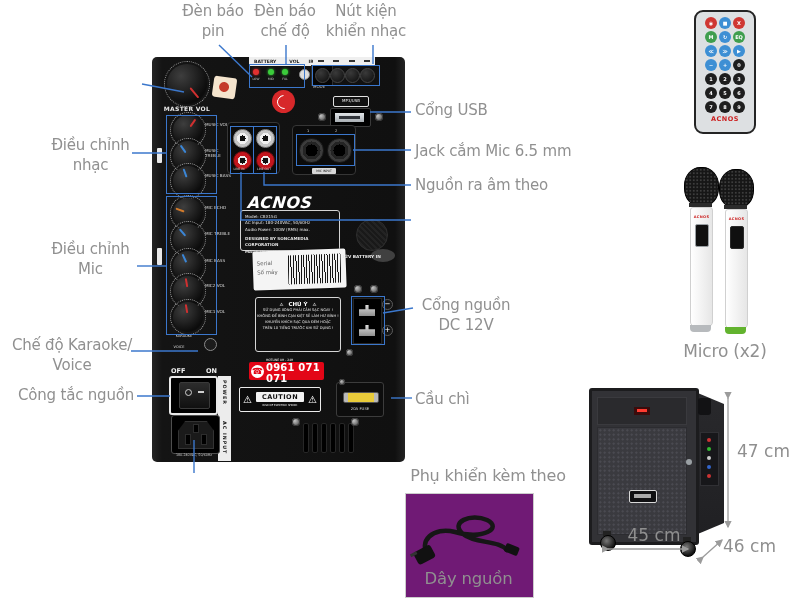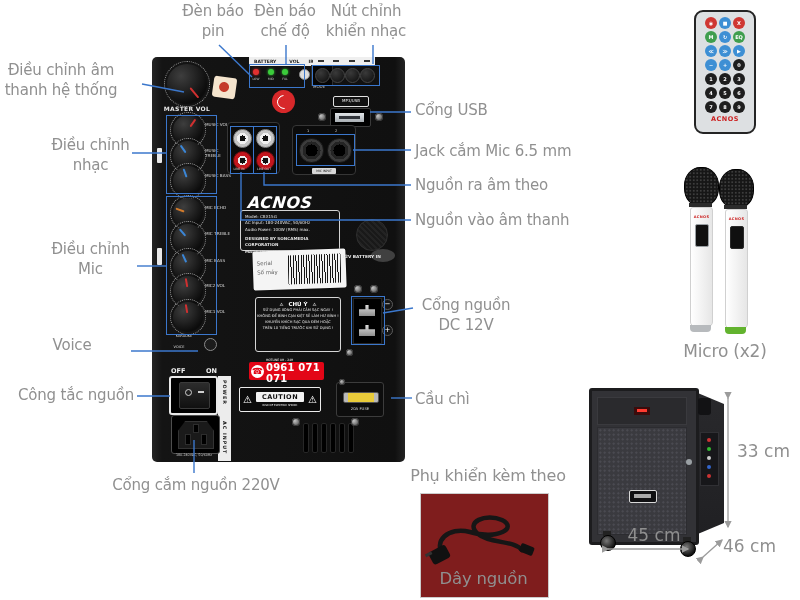--- a/index.html
+++ b/index.html
@@ -270,44 +270,39 @@
 
   <div class="lbl" style="left:173px;top:2px;width:80px">
     <div>Đèn báo</div>
       <div>pin</div>
   </div>
   <div class="lbl" style="left:245px;top:2px;width:80px">
     <div>Đèn báo</div>
       <div>chế độ</div>
   </div>
   <div class="lbl" style="left:320px;top:2px;width:92px">
-    <div>Nút chỉnh</div>
+    <div>Nút kiện</div>
       <div>khiển nhạc</div>
-  </div>
-  <div class="lbl" style="left:0;top:61px;width:122px">
-    <div>Điều chỉnh âm</div>
-      <div>thanh hệ thống</div>
   </div>
   <div class="lbl" style="left:38px;top:136px;width:105px">
     <div>Điều chỉnh</div>
       <div>nhạc</div>
   </div>
   <div class="lbl" style="left:38px;top:240px;width:105px">
     <div>Điều chỉnh</div>
       <div>Mic</div>
   </div>
   <div class="lbl" style="left:0;top:336px;width:144px">
+    <div>Chế độ Karaoke/</div>
       <div>Voice</div>
   </div>
   <div class="lbl" style="left:8px;top:386px;width:136px">Công tắc nguồn</div>
-  <div class="lbl" style="left:104px;top:476px;width:184px">Cổng cắm nguồn 220V</div>
   <div class="lbl la" style="left:415px;top:101px">Cổng USB</div>
   <div class="lbl la" style="left:415px;top:142px">Jack cắm Mic 6.5 mm</div>
   <div class="lbl la" style="left:415px;top:176px">Nguồn ra âm theo</div>
-  <div class="lbl la" style="left:415px;top:211px">Nguồn vào âm thanh</div>
   <div class="lbl" style="left:419px;top:296px;width:94px">
     <div>Cổng nguồn</div>
       <div>DC 12V</div>
   </div>
   <div class="lbl la" style="left:415px;top:390px">Cầu chì</div>
 
   <div class="remote">
     <div class="rgrid">
       <span class="rbtn">◉</span>
       <span class="rbtn">■</span>
@@ -368,26 +363,26 @@
     <span class="abs" style="left:6px;top:5px;width:4px;height:4px;border-radius:50%;background:#c33"></span>
     <span class="abs" style="left:6px;top:14px;width:4px;height:4px;border-radius:50%;background:#3b3"></span>
     <span class="abs" style="left:6px;top:23px;width:4px;height:4px;border-radius:50%;background:#ccc"></span>
     <span class="abs" style="left:6px;top:32px;width:4px;height:4px;border-radius:50%;background:#36c"></span>
     <span class="abs" style="left:6px;top:41px;width:4px;height:4px;border-radius:50%;background:#c33"></span>
   </div>
   <div class="abs" style="left:603px;top:531px;width:8px;height:5px;background:#222"></div>
   <div class="abs" style="left:600px;top:535px;width:14px;height:14px;border-radius:50%;background:radial-gradient(circle at 40% 35%,#777,#111 70%);border:1px solid #000"></div>
   <div class="abs" style="left:683px;top:537px;width:8px;height:5px;background:#222"></div>
   <div class="abs" style="left:680px;top:541px;width:14px;height:14px;border-radius:50%;background:radial-gradient(circle at 40% 35%,#777,#111 70%);border:1px solid #000"></div>
-  <div class="dim" style="left:737px;top:441px">33 cm</div>
+  <div class="dim" style="left:737px;top:441px">47 cm</div>
   <div class="dim" style="left:723px;top:536px">46 cm</div>
   <div class="dim" style="left:612px;top:525px;width:84px;text-align:center">45 cm</div>
 
   <div class="lbl" style="left:409px;top:466px;width:158px;font-size:16px">Phụ khiển kèm theo</div>
-  <div class="abs" style="left:420px;top:493px;width:127px;height:103px;border:1px solid #cccccc;background:#7f1d1d">
+  <div class="abs" style="left:405px;top:493px;width:127px;height:103px;border:1px solid #cccccc;background:#701a75">
     <svg width="125" height="70" style="position:absolute;left:1px;top:4px">
       <path d="M22,58 C10,44 26,28 48,34 C76,42 96,30 80,22 C64,15 42,24 56,36 C68,46 92,42 100,52" fill="none" stroke="#161616" stroke-width="4.5" stroke-linecap="round"></path>
       <rect x="8" y="50" width="19" height="14" rx="3" fill="#111" transform="rotate(-28 17 57)"></rect>
       <rect x="3" y="55" width="7" height="3" fill="#333" transform="rotate(-28 6 56)"></rect>
       <rect x="98" y="47" width="14" height="9" rx="2" fill="#111" transform="rotate(22 105 51)"></rect>
     </svg>
     <div class="lbl" style="left:0;top:74px;width:125px;font-size:16.5px">Dây nguồn</div>
   </div>
 
   <svg id="annot" width="800" height="600">

